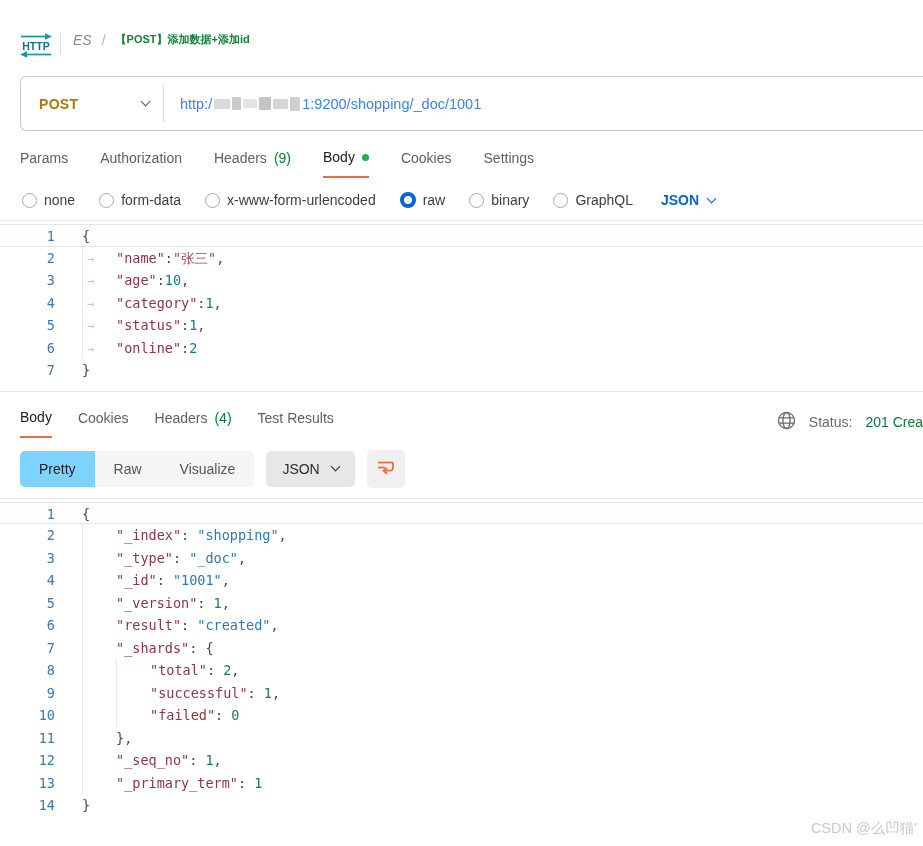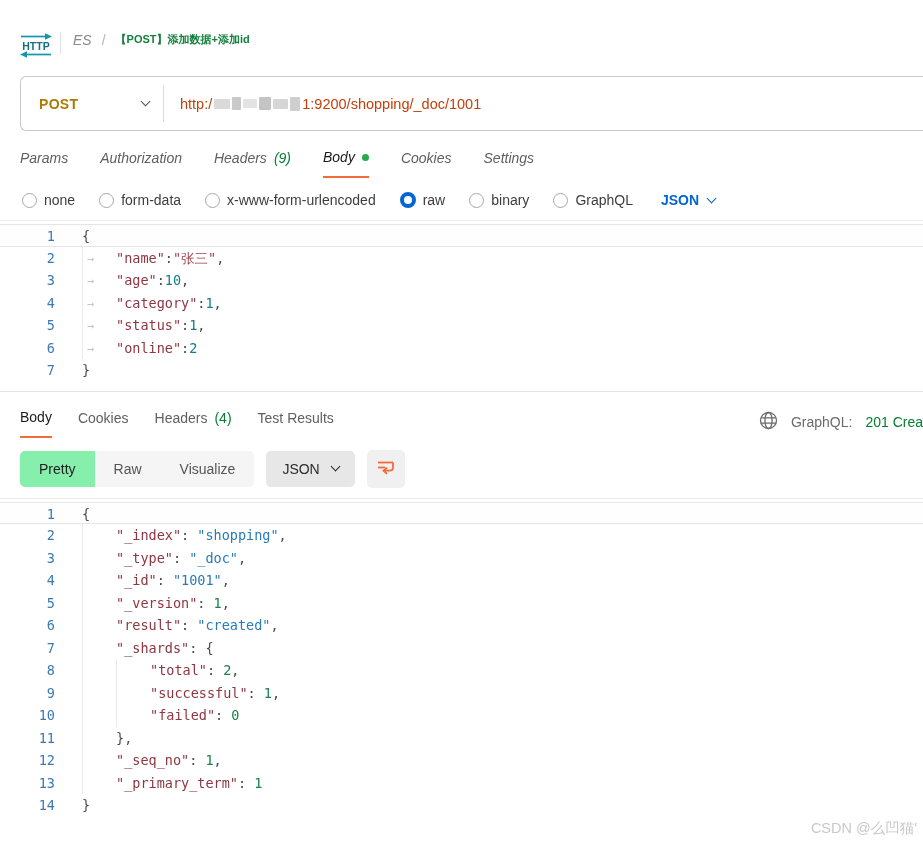--- a/index.html
+++ b/index.html
@@ -15,29 +15,29 @@
 
   
   .url-bar { margin:14px 0 0 20px; height:55px; border:1px solid #c9c9c9; border-right:none;
     border-radius:6px 0 0 6px; display:flex; align-items:center; width:calc(100% - 20px); }
   .method { width:142px; display:flex; align-items:center; justify-content:space-between;
     padding:0 14px 0 18px; cursor:pointer; }
   .method-label { color:#ad7a03; font-weight:bold; font-size:14px; letter-spacing:.3px; }
   .chev { width:7px; height:7px; border-right:1.6px solid #555; border-bottom:1.6px solid #555;
     transform:rotate(45deg); display:inline-block; margin-top:-4px; }
   .vdiv { width:1px; align-self:stretch; background:#dcdcdc; margin:8px 0; }
-  .url-text { font-size:14.5px; color:#c2410c; padding-left:16px; display:flex; align-items:center; white-space:nowrap; }
+  .url-text { font-size:14.5px; color:#3b82f6; padding-left:16px; display:flex; align-items:center; white-space:nowrap; }
   .blurred { display:inline-flex; align-items:center; gap:2px; margin:0 2px; }
   .blurred i { display:inline-block; border-radius:1px; }
   .b1{width:16px;height:10px;background:#dadada;} .b2{width:9px;height:13px;background:#c9c9c9;}
   .b3{width:14px;height:9px;background:#e3e3e3;} .b4{width:12px;height:13px;background:#c4c4c4;}
   .b5{width:15px;height:10px;background:#d6d6d6;} .b6{width:10px;height:14px;background:#cfcfcf;}
 
   
-  .req-tabs { display:flex; gap:32px; margin:18px 0 0 20px;font-style:italic; }
+  .req-tabs { display:flex; gap:32px; margin:18px 0 0 20px; }
   .tab { font-size:14px; color:#5f5f5f; padding-bottom:11px; cursor:pointer; display:flex; align-items:center; gap:7px; }
   .tab .count { color:#007f31; }
   .tab.active { color:#1a1a1a; border-bottom:2.5px solid #f26b3a; }
   .dot { width:7px; height:7px; border-radius:50%; background:#29a94c; display:inline-block; }
 
   
   .btype-row { display:flex; align-items:flex-start; gap:24px; margin:14px 0 12px 22px; }
   .radio-item { display:flex; align-items:center; gap:7px; font-size:14px; color:#3d3d3d; cursor:pointer; }
   .radio { width:15px; height:15px; border:1px solid #a8a8a8; border-radius:50%; background:#fff; }
   .radio.on { width:16px; height:16px; border:4.5px solid #0265d2; }
@@ -61,21 +61,21 @@
   .resp-head { display:flex; align-items:flex-start; margin:17px 0 0 20px; }
   .resp-tabs { display:flex; gap:26px; }
   .resp-status { margin-left:auto; display:flex; align-items:center; gap:13px; padding-top:2px; white-space:nowrap; }
   .status-label { color:#6b6b6b; font-size:14px; }
   .status-val { color:#007f31; font-size:14px; }
 
   
   .resp-toolbar { display:flex; align-items:center; margin:12px 0 10px 20px; gap:12px; }
   .view-group { display:flex; background:#f5f5f5; border-radius:5px; overflow:hidden; }
   .view-seg { padding:10px 19px; font-size:14px; color:#555; cursor:pointer; }
-  .view-seg.active { background:#86efac; color:#1f1f1f; }
+  .view-seg.active { background:#7dd3fc; color:#1f1f1f; }
   .fmt-dd { background:#e7e7e7; border-radius:5px; padding:10px 16px; display:flex; align-items:center;
     gap:12px; font-size:14px; color:#2b2b2b; cursor:pointer; }
   .fmt-dd .chev { border-color:#2b2b2b; }
   .wrap-btn { background:#f0f0f0; border-radius:5px; width:38px; height:38px; display:flex;
     align-items:center; justify-content:center; cursor:pointer; }
 
   
   .watermark { position:absolute; right:6px; bottom:8px; color:#c9c9c9; font-size:14.5px; }
 </style>
 </head>
@@ -198,21 +198,21 @@
       </div>
   </div>
   <div class="resp-status">
     <span>
       <svg width="19" height="19" viewBox="0 0 19 19" fill="none" stroke="#6b6b6b" stroke-width="1.3">
         <circle cx="9.5" cy="9.5" r="8"></circle>
         <ellipse cx="9.5" cy="9.5" rx="3.6" ry="8"></ellipse>
         <path d="M1.8 6.8 H17.2 M1.8 12.2 H17.2"></path>
       </svg>
     </span>
-    <span class="status-label">GraphQL:</span>
+    <span class="status-label">Status:</span>
     <span class="status-val">201 Crea</span>
   </div>
 </div>
 
 <div class="resp-toolbar">
   <div class="view-group">
     <div class="view-seg active">Pretty</div>
     <div class="view-seg">Raw</div>
     <div class="view-seg">Visualize</div>
   </div>

